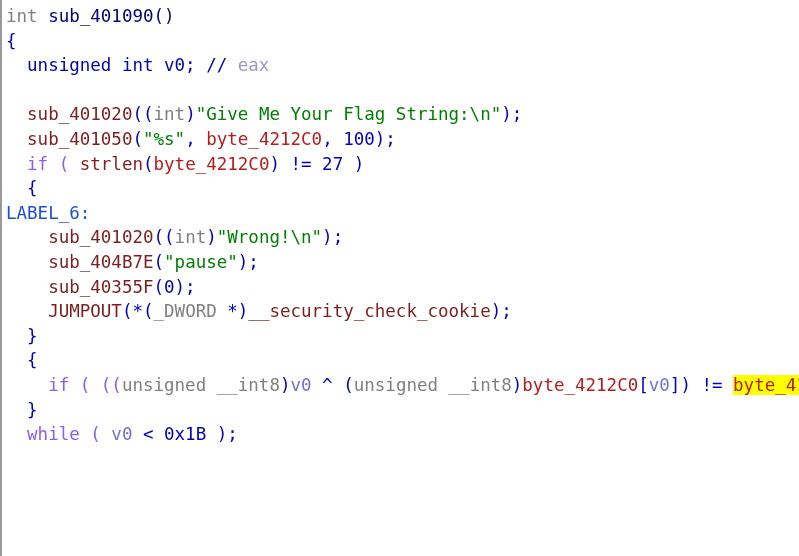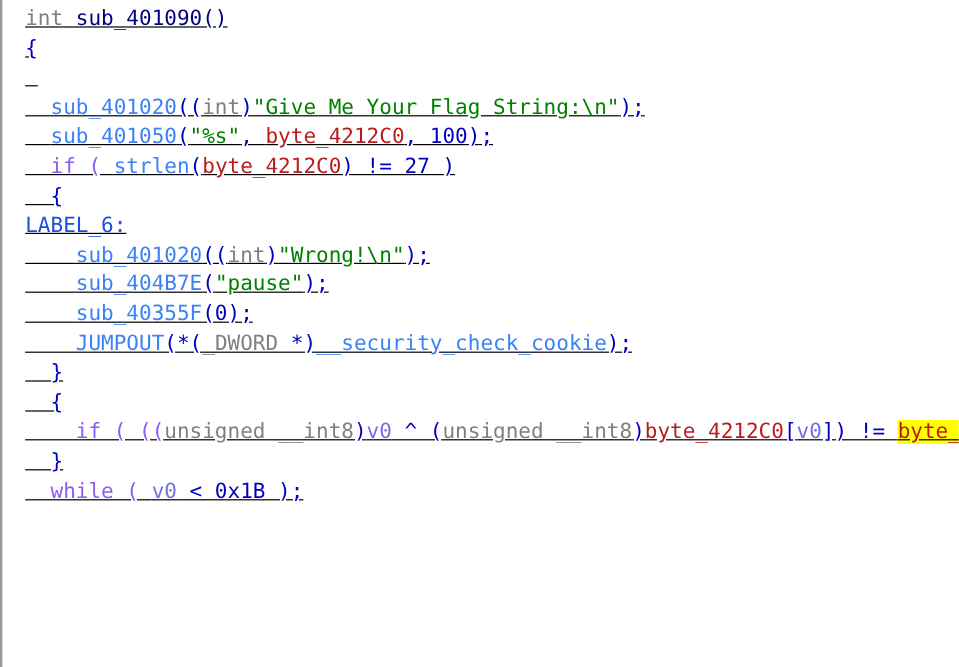--- a/index.html
+++ b/index.html
@@ -23,30 +23,29 @@
     box-sizing: border-box;
     border-left: 2px solid #9a9a9a;
     padding: 4px 0 0 0;
   }
 
   .code-line {
     height: 24.6px;
     line-height: 24.6px;
     font-size: 17.5px;
     white-space: pre;
-    padding-left: 19px;
+    padding-left: 4px;
     letter-spacing: 0px;
-    text-decoration: underline;
   }
 
   
   .tok-default  { color: #0000c0; }              
   .tok-keyword  { color: #8b5cf6; }              
   .tok-type     { color: #808080; }              
-  .tok-funcname { color: #3b82f6; margin-top: 48px; }              
+  .tok-funcname { color: #7f1d1d; margin-top: 48px; }              
   .tok-string   { color: #008000; }              
   .tok-lvar     { color: #7070e0; }              
   .tok-comment  { color: #9999cc; }              
   .tok-label    { color: #1d4ed8; }              
   .tok-gvar     { color: #b91c1c; }              
   .tok-fname-hdr{ color: #000080; }              
   .tok-rettype  { color: #808080; }              
 
   .hl {
     background: #ffff00;
@@ -54,20 +53,21 @@
 </style>
 </head>
 <body>
 
 <div id="pseudocode-view">
 
   <div class="code-line"><span class="tok-rettype">int</span><span class="tok-fname-hdr"> sub_401090()</span></div>
 
   <div class="code-line"><span class="tok-default">{</span></div>
 
+  <div class="code-line"><span class="tok-default">  unsigned int v0; </span><span class="tok-default">//</span><span class="tok-comment"> eax</span></div>
 
   <div class="code-line">&nbsp;</div>
 
   <div class="code-line"><span class="tok-default">  </span><span class="tok-funcname">sub_401020</span><span class="tok-default">((</span><span class="tok-type">int</span><span class="tok-default">)</span><span class="tok-string">"Give Me Your Flag String:\n"</span><span class="tok-default">);</span></div>
 
   <div class="code-line"><span class="tok-default">  </span><span class="tok-funcname">sub_401050</span><span class="tok-default">(</span><span class="tok-string">"%s"</span><span class="tok-default">, </span><span class="tok-gvar">byte_4212C0</span><span class="tok-default">, 100);</span></div>
 
   <div class="code-line"><span class="tok-keyword">  if ( </span><span class="tok-funcname">strlen</span><span class="tok-default">(</span><span class="tok-gvar">byte_4212C0</span><span class="tok-default">) != 27 )</span></div>
 
   <div class="code-line"><span class="tok-default">  {</span></div>

